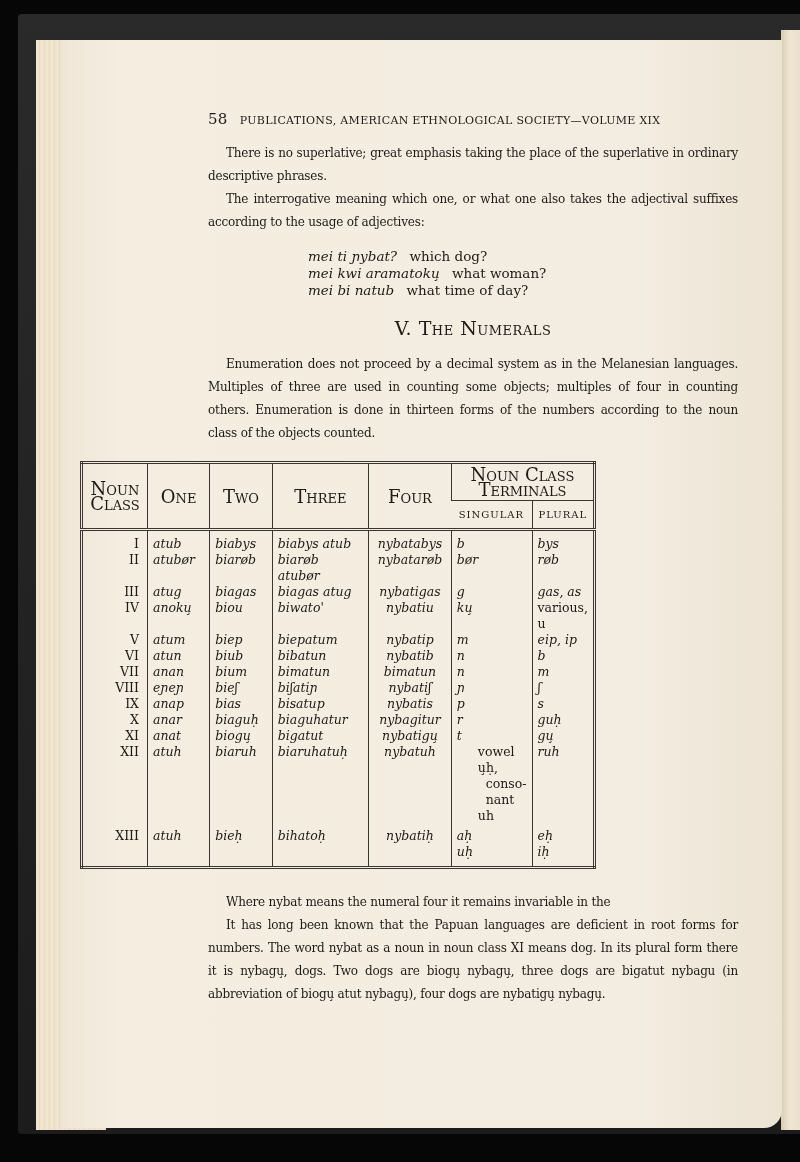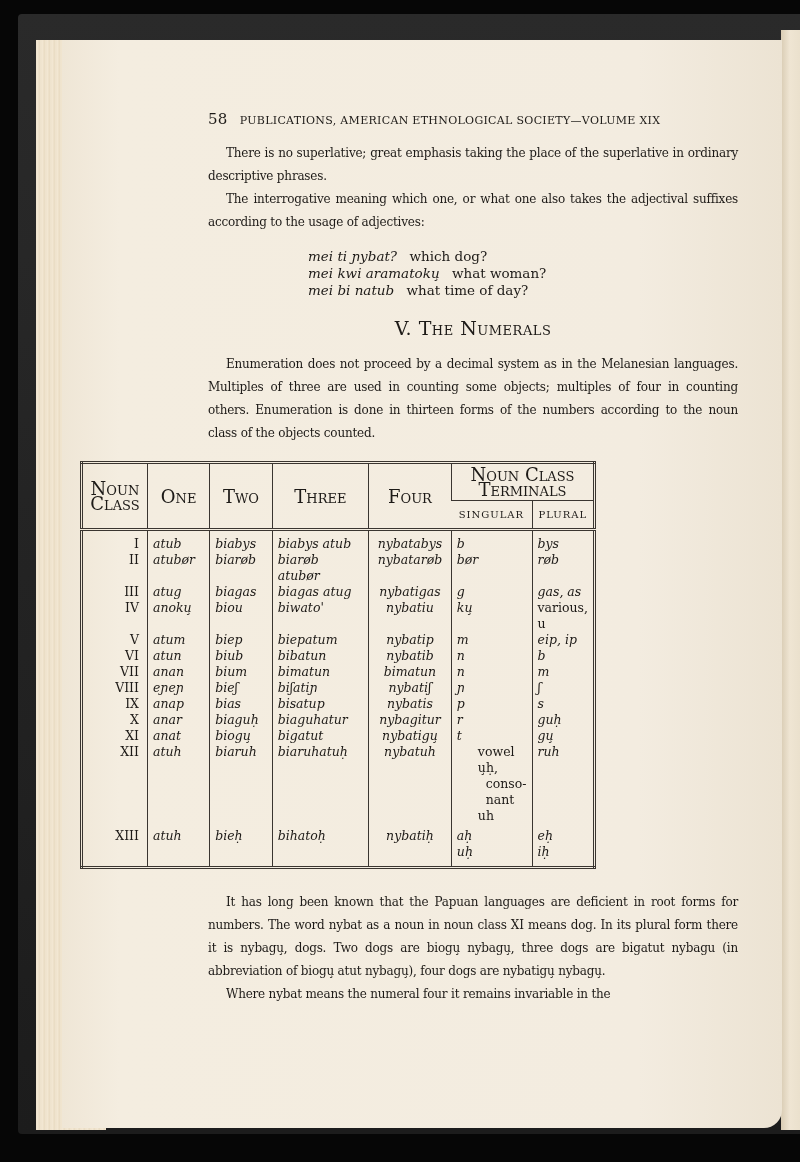--- a/index.html
+++ b/index.html
@@ -248,17 +248,17 @@
             </td>
             <td>
               <div>eḥ</div>
               <div>iḥ</div>
             </td>
           </tr>
         </tbody>
     </table>
 
     <div style="margin-top:22px;">
+      <p class="para">Where nybat means the numeral four it remains invariable in the</p>
       <p class="para">It has long been known that the Papuan languages are deficient in root forms for numbers. The word nybat as a noun in noun class XI means dog. In its plural form there it is nybagu̧, dogs. Two dogs are biogu̧ nybagu̧, three dogs are bigatut nybagu (in abbreviation of biogu̧ atut nybagu̧), four dogs are nybatigu̧ nybagu̧.</p>
-      <p class="para">Where nybat means the numeral four it remains invariable in the</p>
     </div>
   </div>
 </div>
 
 </body></html>

